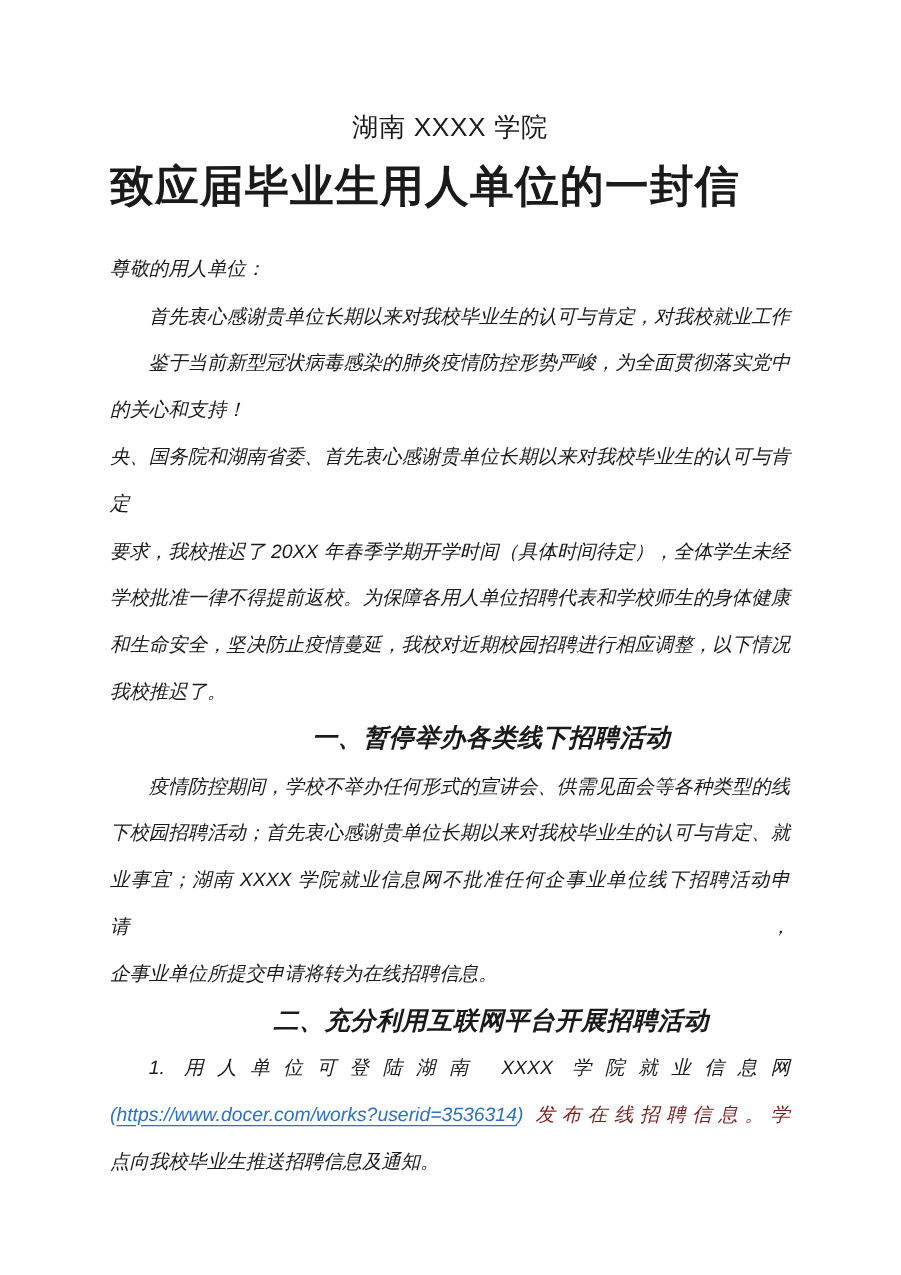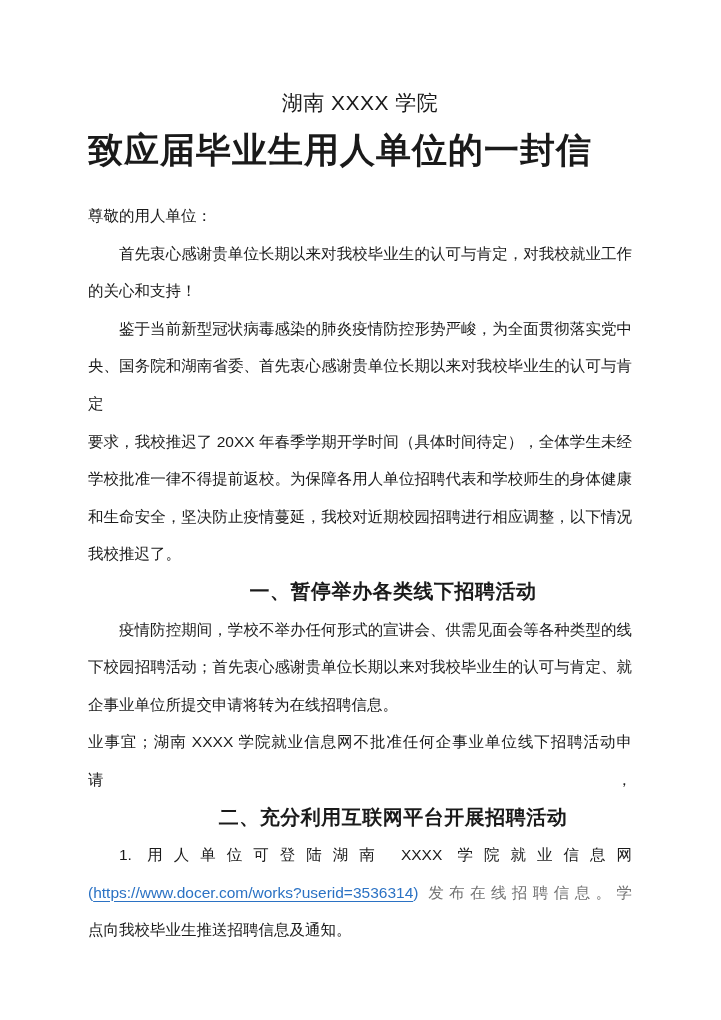--- a/index.html
+++ b/index.html
@@ -25,56 +25,57 @@
     line-height:52px;
     margin-top:6px;
     letter-spacing:1px;
   }
   .content { margin-top:21px; }
   .line {
     font-size:15.5px;
     line-height:37.6px;
     min-height:37.6px;
     white-space:pre-wrap;
+    font-style:italic;
   }
   .first { padding-left:31px; }
   .just { text-align:justify; text-align-last:justify; }
   .heading {
     font-weight:700;
     font-size:20px;
     padding-left:66px;
     letter-spacing:0.5px;
     text-align:center;
   }
   .link, .link-paren { color:var(--link-color,#2b72c4); }
   .link { text-decoration:underline; text-underline-offset:3px; cursor:pointer; }
   .link-paren { text-decoration:none; }
-  .plain { color:#737373; }
+  .plain { color:#7f1d1d; }
 </style>
 </head>
 <body>
 
 <div class="page">
   <div class="inner">
     <div class="school">湖南 XXXX 学院</div>
     <div class="title">致应届毕业生用人单位的一封信</div>
     <div class="content">
         <div class="line">尊敬的用人单位：</div>
         <div class="line first just">首先衷心感谢贵单位长期以来对我校毕业生的认可与肯定，对我校就业工作</div>
+        <div class="line first just">鉴于当前新型冠状病毒感染的肺炎疫情防控形势严峻，为全面贯彻落实党中</div>
         <div class="line">的关心和支持！</div>
-        <div class="line first just">鉴于当前新型冠状病毒感染的肺炎疫情防控形势严峻，为全面贯彻落实党中</div>
         <div class="line just">央、国务院和湖南省委、首先衷心感谢贵单位长期以来对我校毕业生的认可与肯定</div>
         <div class="line just">要求，我校推迟了 20XX 年春季学期开学时间（具体时间待定），全体学生未经</div>
         <div class="line just">学校批准一律不得提前返校。为保障各用人单位招聘代表和学校师生的身体健康</div>
         <div class="line just">和生命安全，坚决防止疫情蔓延，我校对近期校园招聘进行相应调整，以下情况</div>
         <div class="line">我校推迟了。</div>
         <div class="line heading">一、暂停举办各类线下招聘活动</div>
         <div class="line first just">疫情防控期间，学校不举办任何形式的宣讲会、供需见面会等各种类型的线</div>
         <div class="line just">下校园招聘活动；首先衷心感谢贵单位长期以来对我校毕业生的认可与肯定、就</div>
+        <div class="line just">业事宜；湖南 XXXX 学院就业信息网不批准任何企事业单位线下招聘活动申请，</div>
         <div class="line">企事业单位所提交申请将转为在线招聘信息。</div>
-        <div class="line just">业事宜；湖南 XXXX 学院就业信息网不批准任何企事业单位线下招聘活动申请，</div>
         <div class="line heading">二、充分利用互联网平台开展招聘活动</div>
         <div class="line first just">1. 用人单位可登陆湖南 XXXX 学院就业信息网</div>
         <div class="line just"><span class="link-paren">(</span><a class="link">https://www.docer.com/works?userid=3536314</a><span class="link-paren">)</span><span class="plain"> 发布在线招聘信息。学</span></div>
         <div class="line">点向我校毕业生推送招聘信息及通知。</div>
       </div>
   </div>
 </div>
 
 </body></html>

